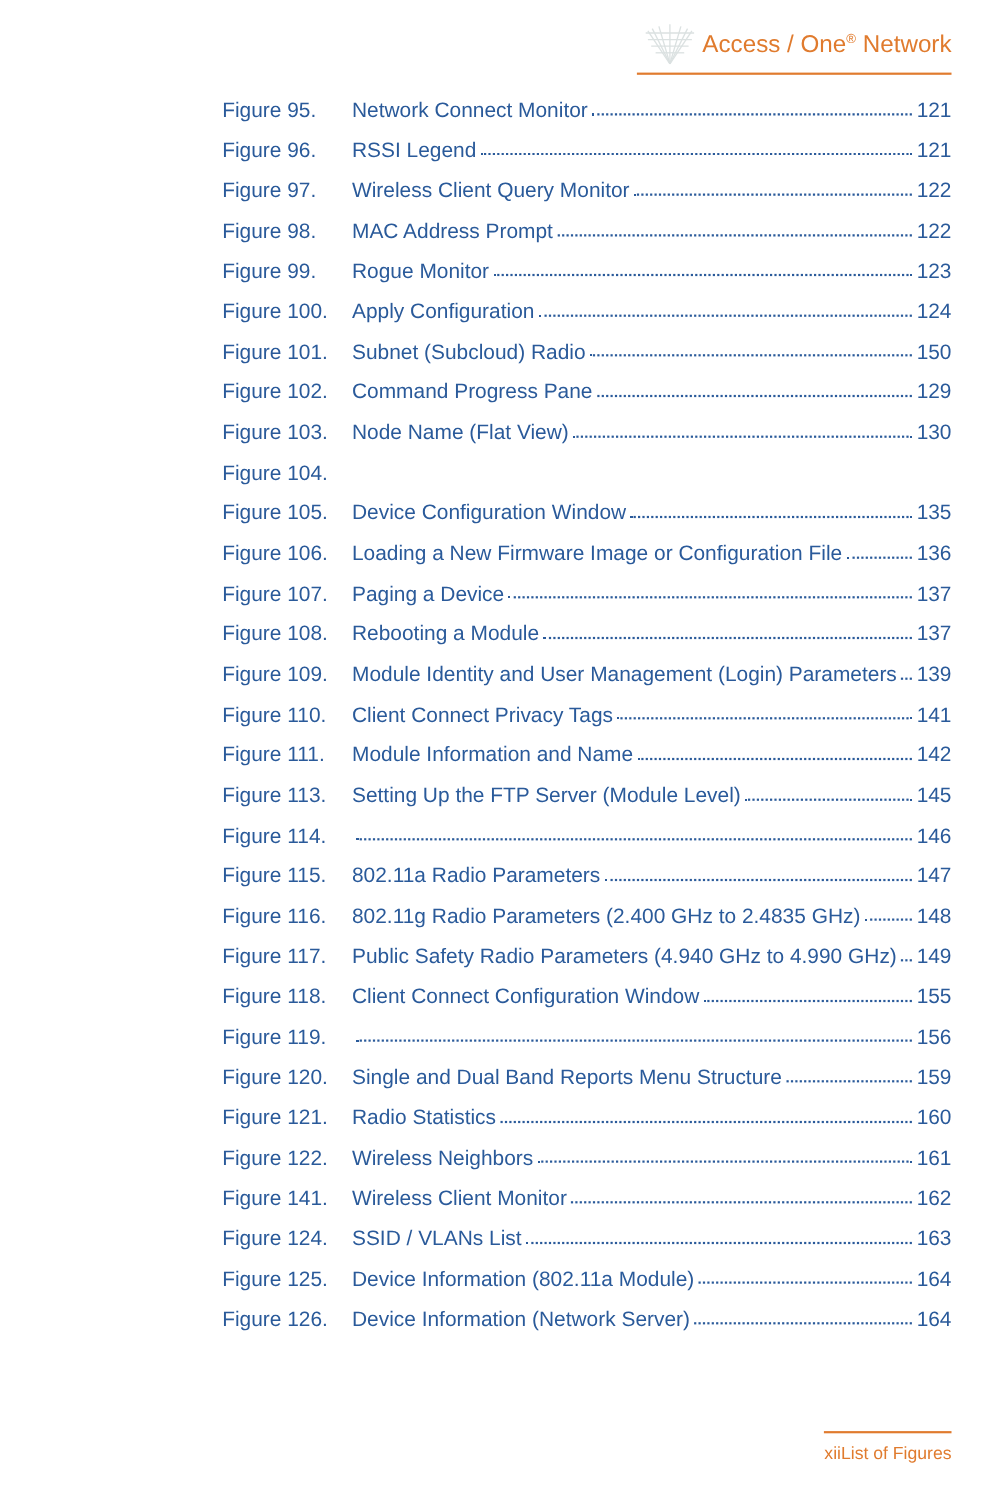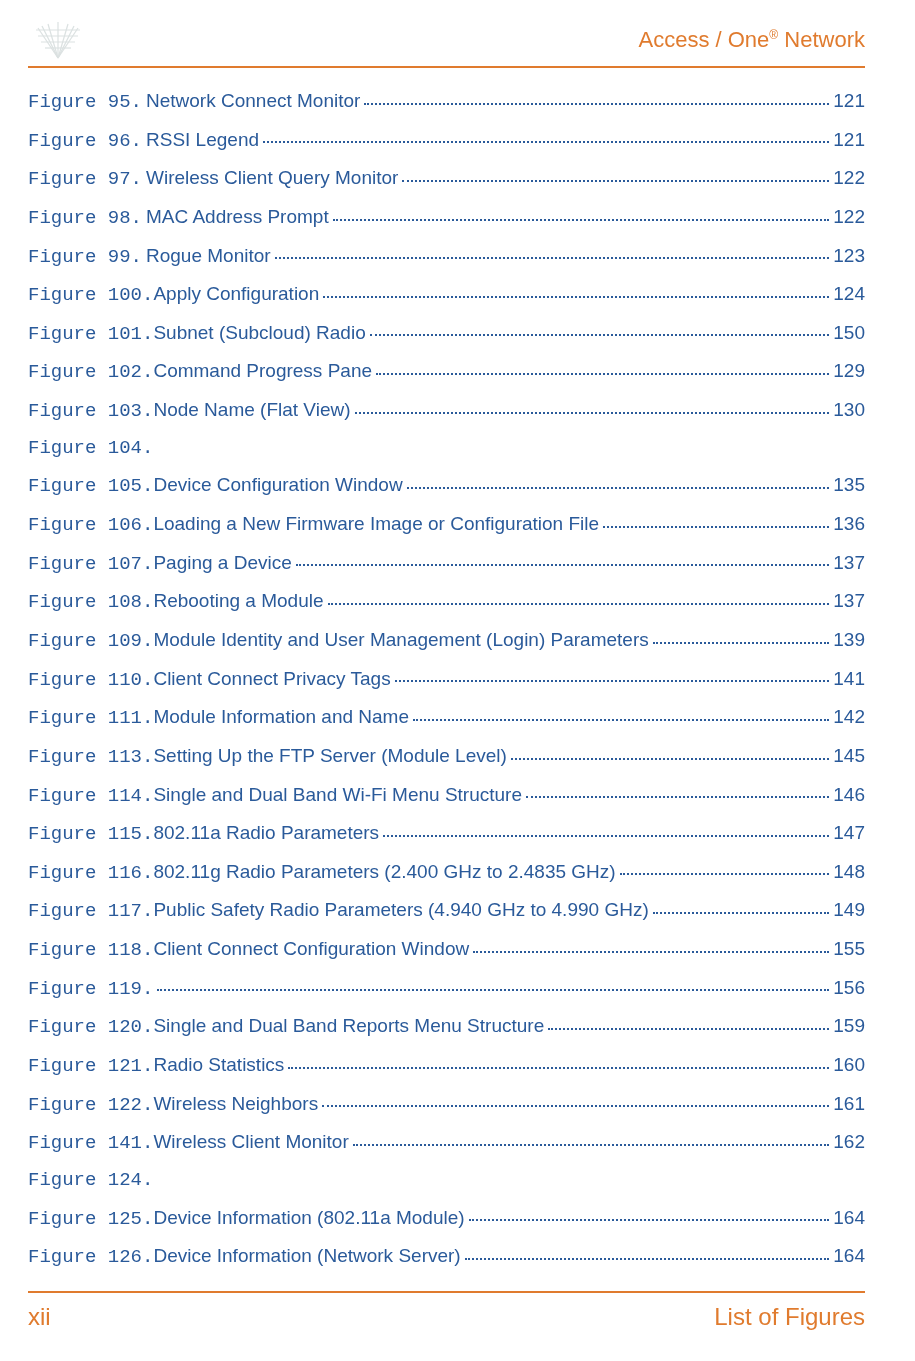--- a/index.html
+++ b/index.html
@@ -10,20 +10,21 @@
     height: 1361px;
     position: relative;
     color: #333;
   }
   .page {
     width: 100%;
     height: 100%;
     padding: 20px 50px 30px 28px;
     display: flex;
     flex-direction: column;
+    align-items: flex-end;
   }
   .header {
     display: flex;
     justify-content: space-between;
     align-items: center;
     border-bottom: 2px solid #e07b2e;
     padding-bottom: 6px;
     margin-bottom: 20px;
   }
   .logo {
@@ -47,21 +48,20 @@
     display: flex;
     align-items: baseline;
     font-size: 19px;
     color: #2a5a9a;
     margin-bottom: 11px;
     line-height: 1.35;
   }
   .fig-label {
     flex: 0 0 118px;
     white-space: nowrap;
-    font-family: Liberation Mono, monospace;
   }
   .desc-wrap {
     flex: 1;
     display: flex;
     align-items: baseline;
     overflow: hidden;
   }
   .desc { white-space: nowrap; }
   .leader {
     flex: 1;
@@ -74,21 +74,21 @@
     top: -5px;
   }
   .page-num { white-space: nowrap; }
   .footer {
     display: flex;
     justify-content: space-between;
     align-items: center;
     border-top: 2px solid #e07b2e;
     padding-top: 10px;
     color: #e07b2e;
-    font-size: 24px;
+    font-size: 16px;
     margin-top: auto;
   }
 </style>
 </head>
 <body>
 
 <div class="page">
 
   <div class="header">
     <div class="logo">
@@ -249,21 +249,20 @@
         <span class="fig-label">Figure 113.</span>
         <span class="desc-wrap">
           <span class="desc">Setting Up the FTP Server (Module Level)</span>
           <span class="leader"></span>
           <span class="page-num">145</span>
         </span>
       </div>
       <div class="entry">
         <span class="fig-label">Figure 114.</span>
         <span class="desc-wrap">
-          <span class="desc">Single and Dual Band Wi-Fi Menu Structure</span>
           <span class="leader"></span>
           <span class="page-num">146</span>
         </span>
       </div>
       <div class="entry">
         <span class="fig-label">Figure 115.</span>
         <span class="desc-wrap">
           <span class="desc">802.11a Radio Parameters</span>
           <span class="leader"></span>
           <span class="page-num">147</span>
@@ -327,20 +326,25 @@
       <div class="entry">
         <span class="fig-label">Figure 141.</span>
         <span class="desc-wrap">
           <span class="desc">Wireless Client Monitor</span>
           <span class="leader"></span>
           <span class="page-num">162</span>
         </span>
       </div>
       <div class="entry">
         <span class="fig-label">Figure 124.</span>
+        <span class="desc-wrap">
+          <span class="desc">SSID / VLANs List</span>
+          <span class="leader"></span>
+          <span class="page-num">163</span>
+        </span>
       </div>
       <div class="entry">
         <span class="fig-label">Figure 125.</span>
         <span class="desc-wrap">
           <span class="desc">Device Information (802.11a Module)</span>
           <span class="leader"></span>
           <span class="page-num">164</span>
         </span>
       </div>
       <div class="entry">

